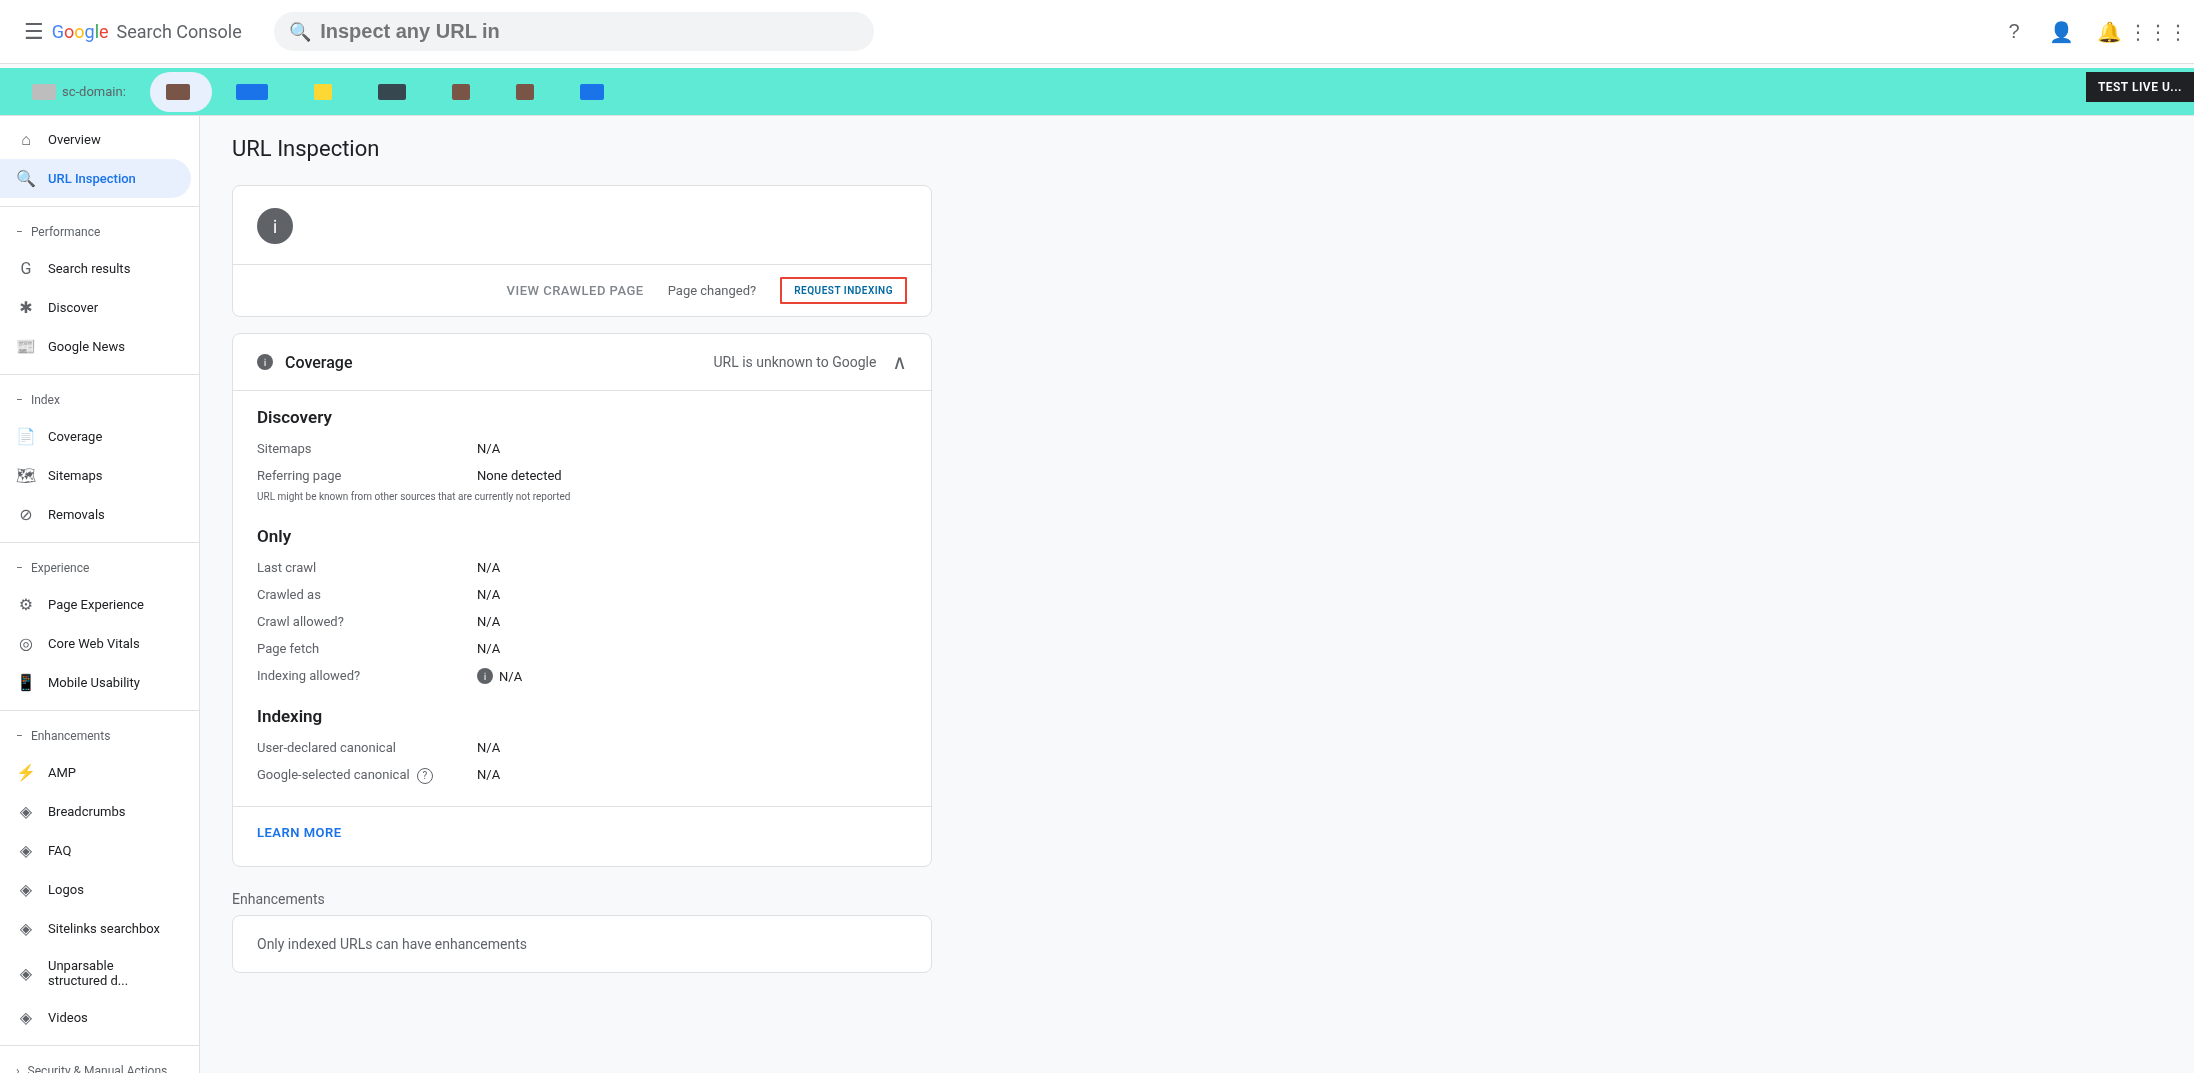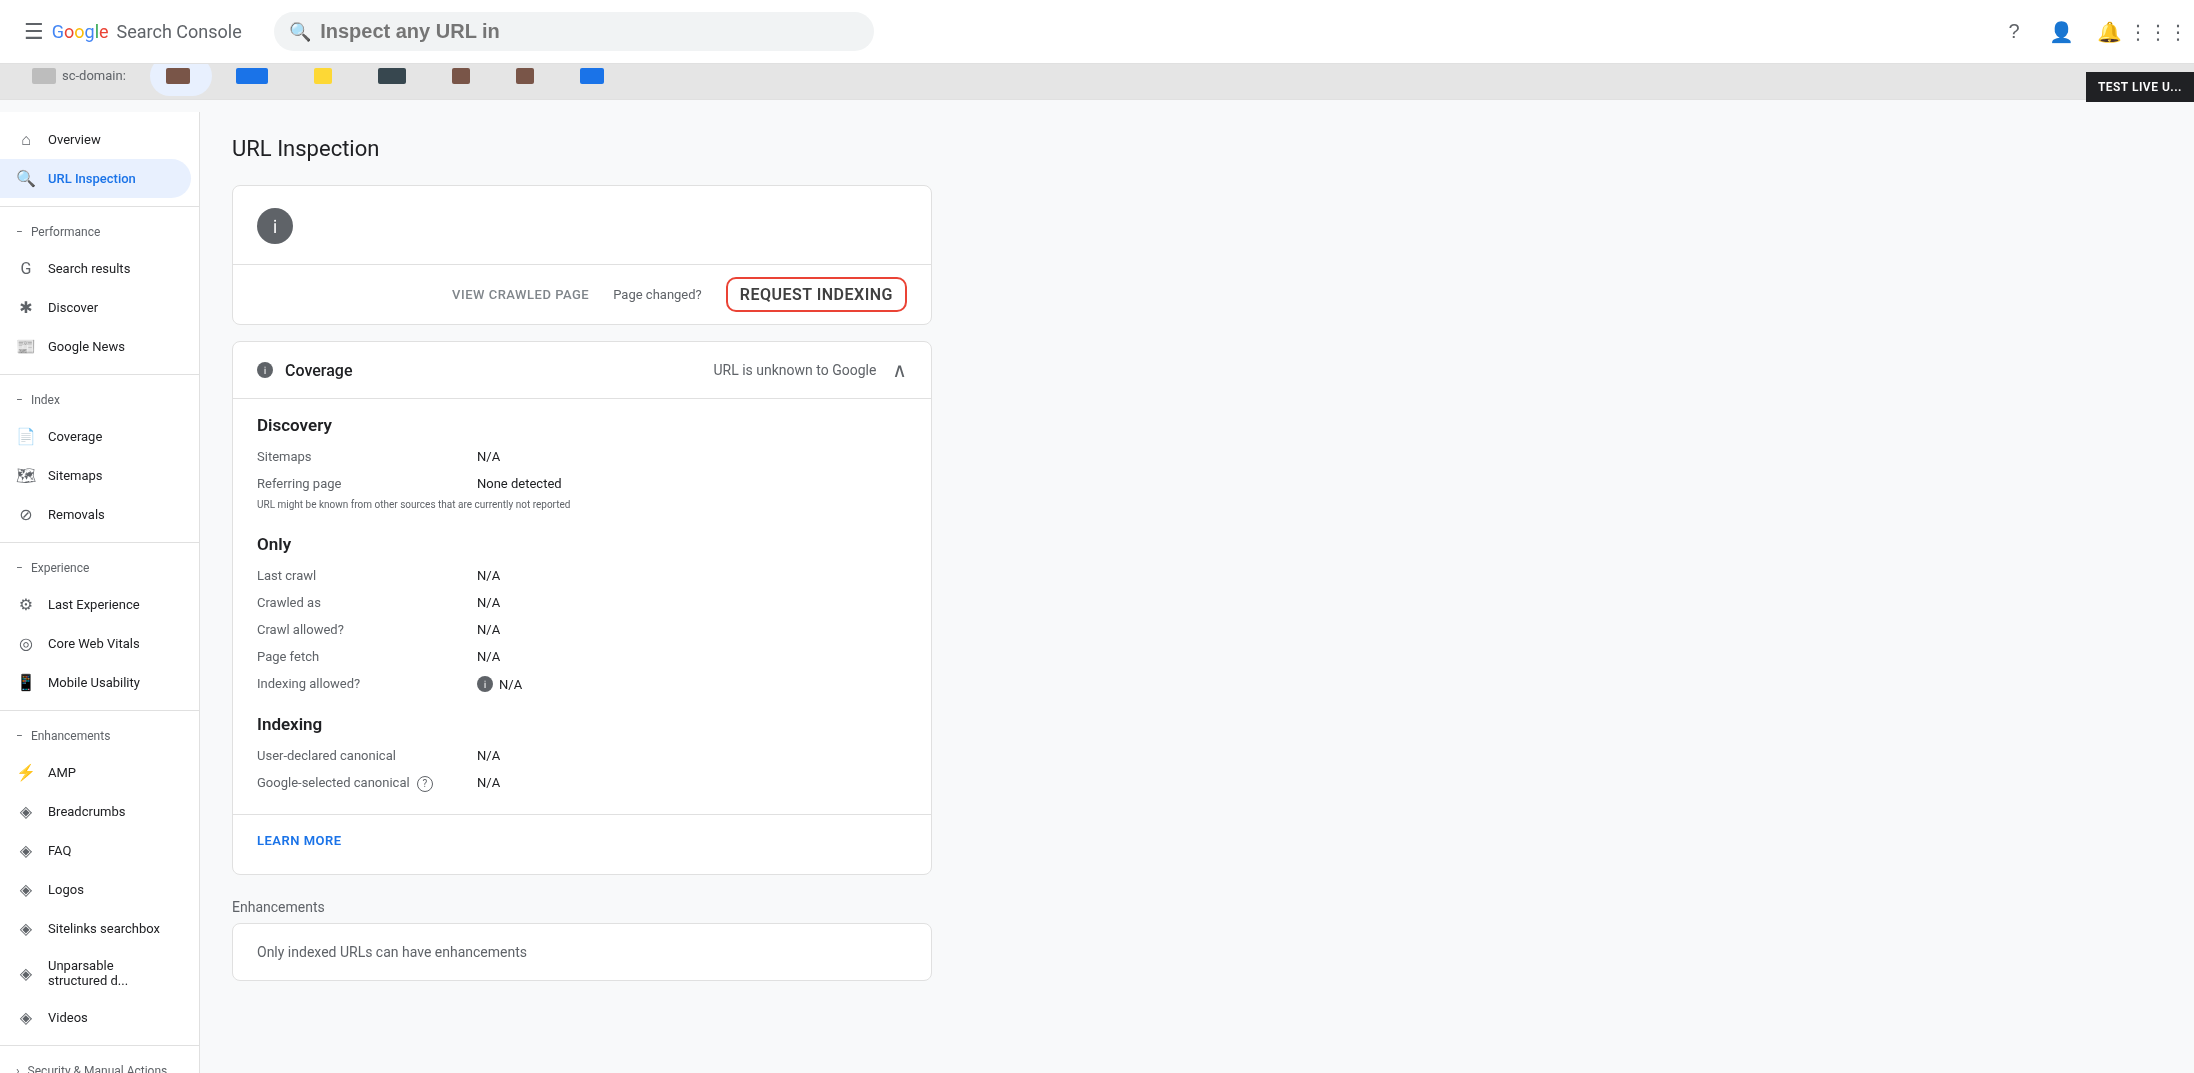--- a/index.html
+++ b/index.html
@@ -77,26 +77,26 @@
       align-items: center;
       justify-content: center;
       color: #5f6368;
       font-size: 20px;
     }
 
     
     .tabs-row {
       display: flex;
       align-items: center;
-      background: #e5e5e5;
+      background: #5eead4;
       border-bottom: 1px solid #e0e0e0;
       padding: 0 16px;
       height: 48px;
       position: fixed;
-      top: 52px; left: 0; right: 0;
+      top: 68px; left: 0; right: 0;
       z-index: 99;
       gap: 8px;
     }
     .tab-item {
       height: 40px;
       display: flex;
       align-items: center;
       padding: 0 16px;
       border-radius: 20px;
       cursor: pointer;
@@ -235,29 +235,29 @@
       text-transform: uppercase;
       font-weight: 500;
     }
     .page-changed-label {
       font-size: 13px;
       color: #5f6368;
     }
     .request-indexing-btn {
       border: 2px solid #ea4335;
       background: none;
-      color: #404040;
-      font-size: 16px;
+      color: #0369a1;
+      font-size: 10px;
       font-weight: 600;
       letter-spacing: 0.5px;
       text-transform: uppercase;
       padding: 6px 12px;
       cursor: pointer;
       font-family: inherit;
-      border-radius: 10px;
+      border-radius: 1px;
     }
 
     
     .coverage-card {
       background: #fff;
       border: 1px solid #e0e0e0;
       border-radius: 8px;
       max-width: 700px;
       margin-top: 16px;
       overflow: hidden;
@@ -503,21 +503,21 @@
       <span class="icon">⊘</span>
       <span>Removals</span>
     </div>
     <div class="sidebar-divider"></div>
     <div class="sidebar-collapse-item">
       <span>−</span>
       <span>Experience</span>
     </div>
     <div class="sidebar-item">
       <span class="icon">⚙</span>
-      <span>Last Experience</span>
+      <span>Page Experience</span>
     </div>
     <div class="sidebar-item">
       <span class="icon">◎</span>
       <span>Core Web Vitals</span>
     </div>
     <div class="sidebar-item">
       <span class="icon">📱</span>
       <span>Mobile Usability</span>
     </div>
     <div class="sidebar-divider"></div>

